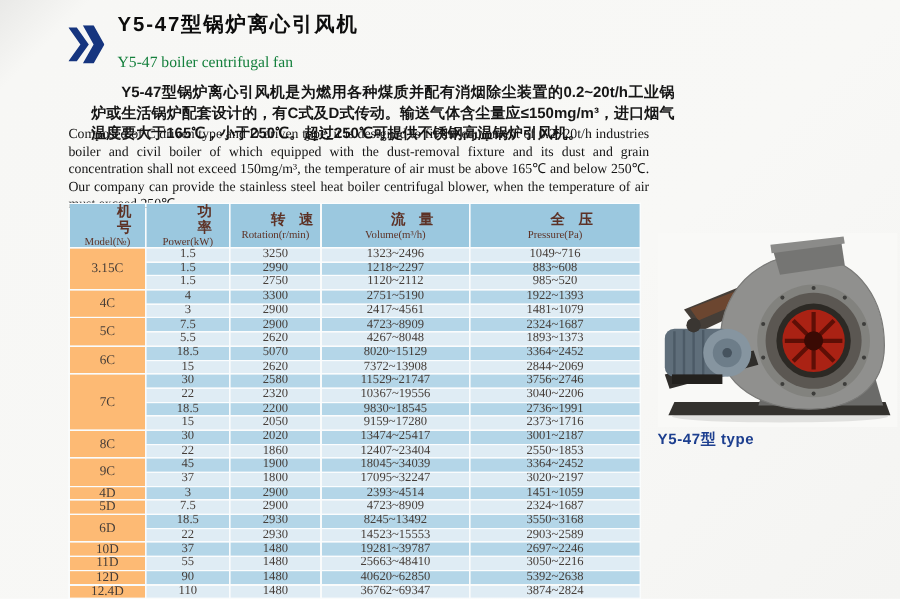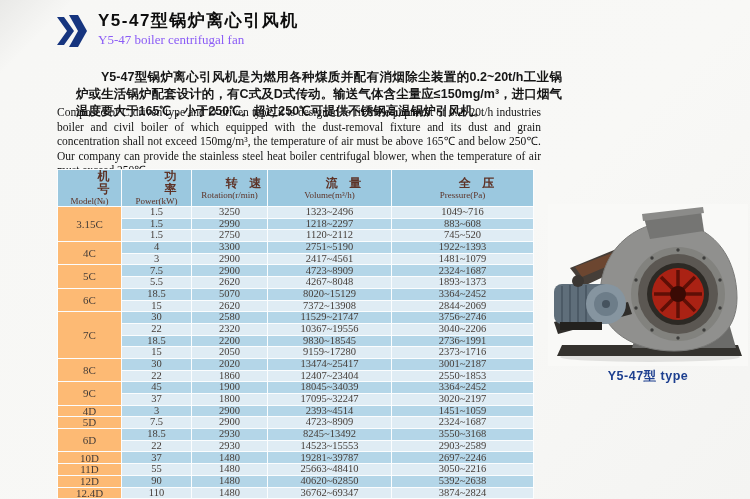--- a/index.html
+++ b/index.html
@@ -4,38 +4,38 @@
 <style>
   html,body{margin:0;padding:0;}
   body{
     width:750px;height:499px;position:relative;overflow:hidden;
     background:linear-gradient(135deg,#e9e9e7 0%,#f7f7f5 6%,#f8f8f6 60%,#f4f4f2 100%);
     font-family:"Liberation Sans",sans-serif;color:#1a1a1a;
   }
   .hdr{position:absolute;left:57px;top:10px;display:flex;gap:11px;align-items:center;}
   .chev{width:30px;height:32px;margin-top:3px;}
   .title{font-size:17px;font-weight:bold;color:#0d0d0d;letter-spacing:1.5px;line-height:22px;}
-  .subtitle{font-family:"Liberation Serif",serif;font-size:13px;color:#8b5cf6;margin-top:0;}
+  .subtitle{font-family:"Liberation Serif",serif;font-size:13px;color:#15803d;margin-top:12px;}
   .cn{position:absolute;left:60px;top:53px;width:486px;margin:16px;
       font-size:12.5px;font-weight:bold;color:#161616;line-height:16.8px;
       text-indent:2em;text-align:justify;}
   .en{position:absolute;left:57px;top:105px;width:484px;margin:0;
       font-family:"Liberation Serif",serif;font-size:11.5px;color:#141414;
       line-height:14.6px;text-align:justify;}
   table.spec{position:absolute;left:57px;top:169px;width:476px;
       border-collapse:collapse;table-layout:fixed;}
   .spec th,.spec td{border:1px solid #fbfdfe;text-align:center;vertical-align:middle;padding:0;overflow:hidden;}
   .spec thead th{background:#9bc8df;height:29px;}
   .th-cn{display:block;font-size:12px;font-weight:bold;color:#5d3226;letter-spacing:4px;line-height:13px;margin-left:32px;}
   .th-en{display:block;font-family:"Liberation Serif",serif;font-size:9px;font-weight:normal;color:#5d3226;line-height:10px;}
   .spec td{font-family:"Liberation Serif",serif;font-size:10.5px;color:#453d38;height:10.7px;line-height:10.5px;}
   .spec td.model{background:#fdba74;font-size:11px;}
   .spec tr.even td.data{background:#dfecf4;}
   .spec tr.odd  td.data{background:#b4d6e8;}
-  .fig{position:absolute;left:548px;top:204px;width:200px;margin:0;text-align:center;}
+  .fig{position:absolute;left:548px;top:194px;width:200px;margin:0;}
   .fig svg{display:block;}
   .fig figcaption{margin-top:2px;font-size:12.5px;font-weight:bold;color:#1d3f8f;
       font-family:"Liberation Sans",sans-serif;letter-spacing:.5px;}
 </style>
 </head>
 <body>
 
 <div class="hdr">
   <span class="chev">
     <svg width="30" height="32" viewBox="0 0 30 32">
@@ -95,21 +95,21 @@
       <tr class="odd">
         <td class="data">1.5</td>
         <td class="data">2990</td>
         <td class="data">1218~2297</td>
         <td class="data">883~608</td>
       </tr>
       <tr class="even">
         <td class="data">1.5</td>
         <td class="data">2750</td>
         <td class="data">1120~2112</td>
-        <td class="data">745~520</td>
+        <td class="data">985~520</td>
       </tr>
       <tr class="odd">
         <td class="model" rowspan="2">4C</td>
         <td class="data">4</td>
         <td class="data">3300</td>
         <td class="data">2751~5190</td>
         <td class="data">1922~1393</td>
       </tr>
       <tr class="even">
         <td class="data">3</td>

